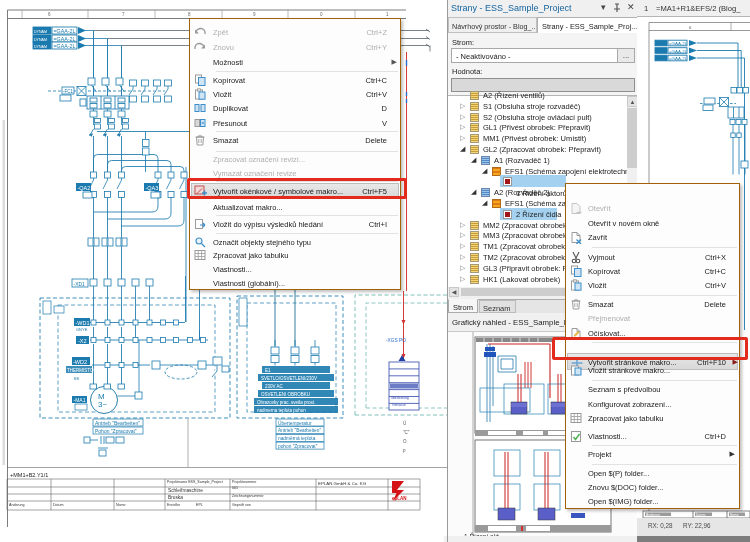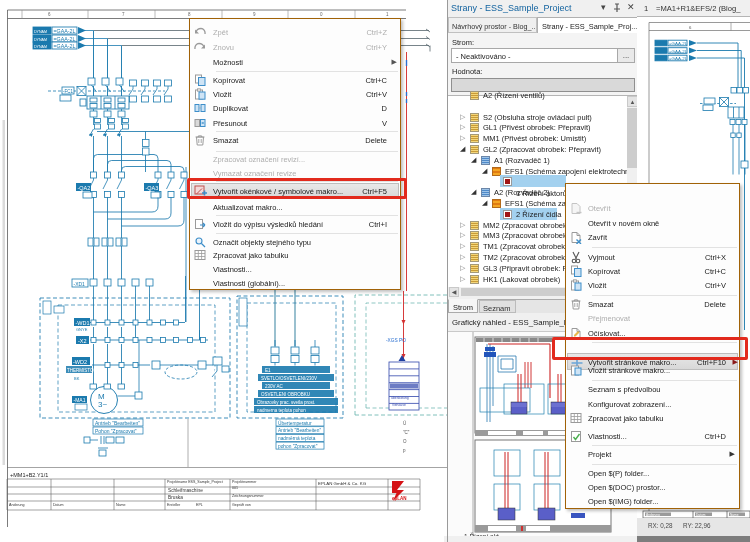--- a/index.html
+++ b/index.html
@@ -465,20 +465,25 @@
         <span class="abs" style="right:3px;top:2px;font-size:8px;color:#555;">▾</span>
       </div>
       <div class="abs" style="left:169px;top:48px;width:18px;height:15px;background:#e9e9e9;border:1px solid #a8a8a8;font-size:8px;color:#333;text-align:center;line-height:13px;">...</div>
       <span class="abs" style="left:4px;top:67px;font-size:7.5px;color:#222;">Hodnota:</span>
       <div class="abs" style="left:3px;top:78px;width:184px;height:14px;background:#d9d9d9;border:1px solid #8f8f8f;"></div>
       <div class="abs" style="left:0;top:95px;width:190px;height:201px;background:#fff;border-top:1px solid #b5b5b5;"></div>
       <div class="trow" style="left:0;top:90px;width:190px;">
         <span class="ico y" style="left:22px;top:1px;"></span>
         <span style="position:absolute;left:35px;top:0;height:11px;line-height:11px;">A2 (Řízení ventilů)</span>
       </div>
+      <div class="trow" style="left:0;top:101px;width:190px;">
+        <span class="exp" style="left:12px;top:2px;">▷</span>
+        <span class="ico y" style="left:22px;top:1px;"></span>
+        <span style="position:absolute;left:35px;top:0;height:11px;line-height:11px;">S1 (Obsluha stroje rozvaděč)</span>
+      </div>
       <div class="trow" style="left:0;top:112px;width:190px;">
         <span class="exp" style="left:12px;top:2px;">▷</span>
         <span class="ico y" style="left:22px;top:1px;"></span>
         <span style="position:absolute;left:35px;top:0;height:11px;line-height:11px;">S2 (Obsluha stroje ovládací pult)</span>
       </div>
       <div class="trow" style="left:0;top:122px;width:190px;">
         <span class="exp" style="left:12px;top:2px;">▷</span>
         <span class="ico y" style="left:22px;top:1px;"></span>
         <span style="position:absolute;left:35px;top:0;height:11px;line-height:11px;">GL1 (Přivést obrobek: Přepravit)</span>
       </div>
@@ -846,20 +851,20 @@
         <span class="sc" style="top:3px;">Ctrl+D</span>
       </div>
       <div class="mi" style="top:262.9px;">
         <span class="lbl" style="left:22px;top:3px;">Projekt</span>
         <span class="abs" style="right:4px;top:3px;font-size:7px;color:#333;">▶</span>
       </div>
       <div class="mi" style="top:281.6px;">
         <span class="lbl" style="left:22px;top:3px;">Open $(P) folder...</span>
       </div>
       <div class="mi" style="top:296.3px;">
-        <span class="lbl" style="left:22px;top:3px;">Open $(DOC) prostor...</span>
+        <span class="lbl" style="left:22px;top:3px;">Znovu $(DOC) folder...</span>
       </div>
       <div class="mi" style="top:310.4px;">
         <span class="lbl" style="left:22px;top:3px;">Open $(IMG) folder...</span>
       </div>
     </div>
 <div class="redbox" style="left:187px;top:177.5px;width:220px;height:21px;"></div>
     <div class="redbox" style="left:552px;top:337px;width:196px;height:23px;"></div>
 </div>
 </body></html>

